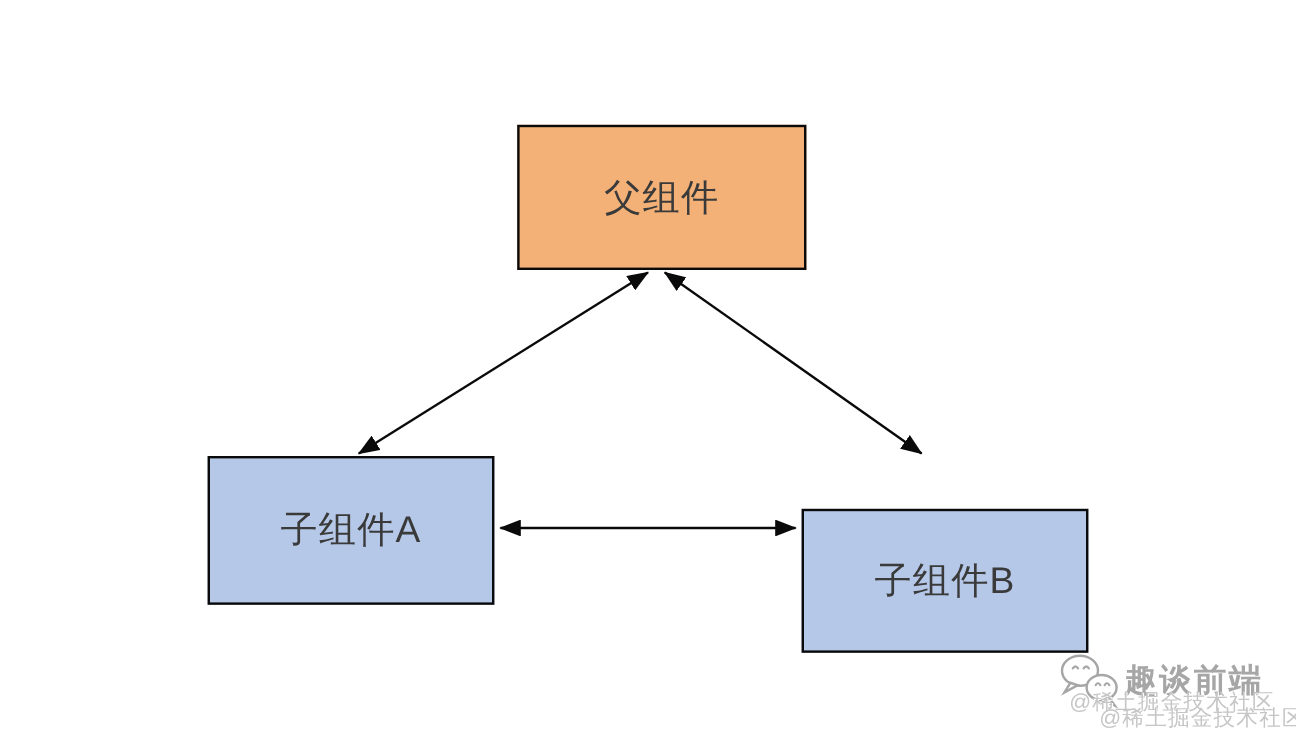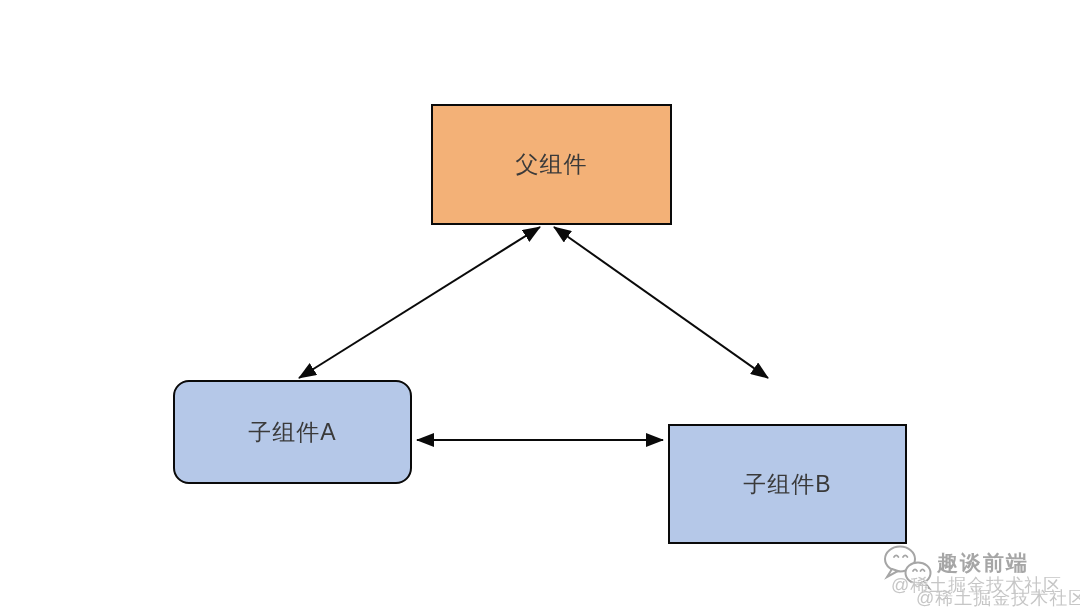--- a/index.html
+++ b/index.html
@@ -26,34 +26,33 @@
   .arrows marker path {
     fill: var(--arrow, #000);
   }
   .node {
     position: absolute;
     box-sizing: border-box;
     border: 2.5px solid var(--node-border, #000);
     display: flex;
     align-items: center;
     justify-content: center;
-    font-size: 23px;
+    font-size: 31px;
     color: var(--node-text, #3a3a3a);
     letter-spacing: 1px;
   }
   .node-parent {
     left: 431px; top: 104px;
     width: 241px; height: 121px;
     background: var(--parent-fill, #f3b177);
   }
   .node-child-a {
     left: 173px; top: 380px;
-    width: 239px; height: 104px;
+    width: 239px; height: 124px;
     background: var(--child-fill, #b5c8e8);
-    border-radius: 16px;
   }
   .node-child-b {
     left: 668px; top: 380px;
     width: 239px; height: 120px;
     background: var(--child-fill, #b5c8e8);
     margin-top: 44px;
   }
   .watermark {
     position: absolute;
     left: 0; top: 0;
@@ -71,21 +70,21 @@
   }
   .wm-icon path.bubble-eye {
     fill: none;
     stroke: var(--watermark-title, #a6a6a6);
     stroke-width: 1.8;
     stroke-linecap: round;
   }
   .wm-title {
     position: absolute;
     left: 937px; top: 549px;
-    font-size: 21px;
+    font-size: 27px;
     font-weight: bold;
     letter-spacing: 2px;
     color: var(--watermark-title, #a6a6a6);
     text-shadow: 1px 1px 0 #ffffff;
     white-space: nowrap;
     text-align: right;
   }
   .wm-sub {
     position: absolute;
     font-size: 18px;

